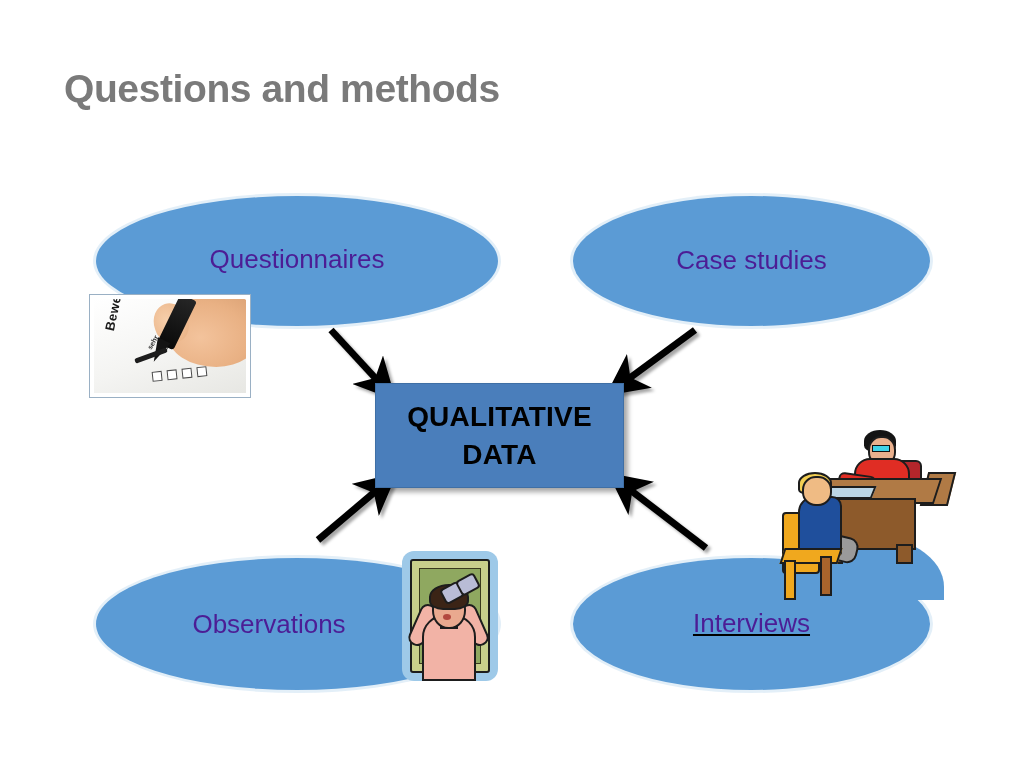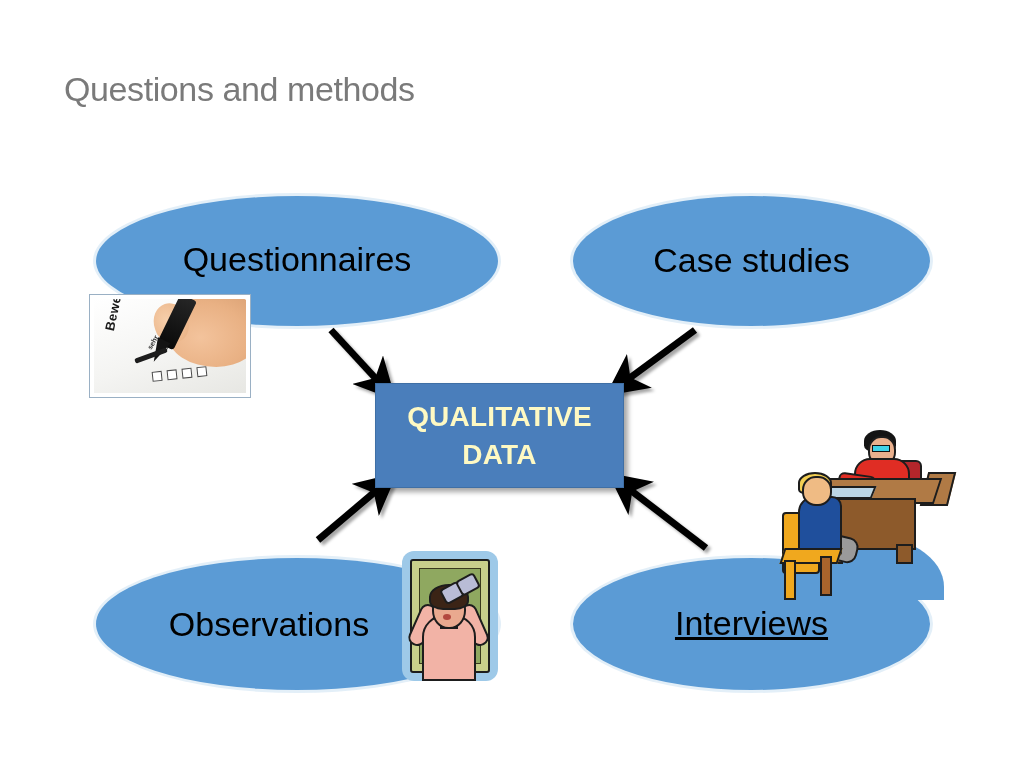--- a/index.html
+++ b/index.html
@@ -18,41 +18,41 @@
     width: 1024px;
     height: 768px;
     background: #ffffff;
   }
 
   
   #slide-title {
     position: absolute;
     left: 64px;
     top: 58px;
-    font-size: 34px;
+    font-size: 39px;
     line-height: 62px;
     color: #7a7a7a;
-    font-weight: 400;
+    font-weight: 700;
     letter-spacing: -0.4px;
     white-space: nowrap;
   }
 
   
   .node-ellipse {
     position: absolute;
     border-radius: 50%;
     background: #5B9BD5;
     box-shadow: 0 0 0 3px rgba(226,238,248,0.95);
     display: flex;
     align-items: center;
     justify-content: center;
   }
   .node-ellipse .node-label {
-    color: #000000;
-    font-size: 34px;
+    color: #4c1d95;
+    font-size: 26px;
     line-height: 38px;
     font-weight: 400;
     text-align: center;
     white-space: nowrap;
   }
   #ellipse-questionnaires { left: 96px;  top: 196px; width: 402px; height: 130px; }
   #ellipse-case-studies   { left: 573px; top: 196px; width: 357px; height: 130px; }
   #ellipse-observations   { left: 96px;  top: 558px; width: 402px; height: 132px; }
   #ellipse-interviews     { left: 573px; top: 558px; width: 357px; height: 132px; text-decoration: underline; }
 
@@ -71,21 +71,21 @@
     background: #4A7EBB;
     border: 1px solid #3f6fa5;
     box-sizing: border-box;
     box-shadow: 4px 4px 5px rgba(0,0,0,0.35);
     display: flex;
     flex-direction: column;
     align-items: center;
     justify-content: center;
   }
   #center-box .box-line {
-    color: #fef9c3;
+    color: #000000;
     font-weight: bold;
     font-size: 28px;
     line-height: 38px;
     letter-spacing: 0.2px;
     text-align: center;
   }
 
   
   #arrow-layer {
     position: absolute;

